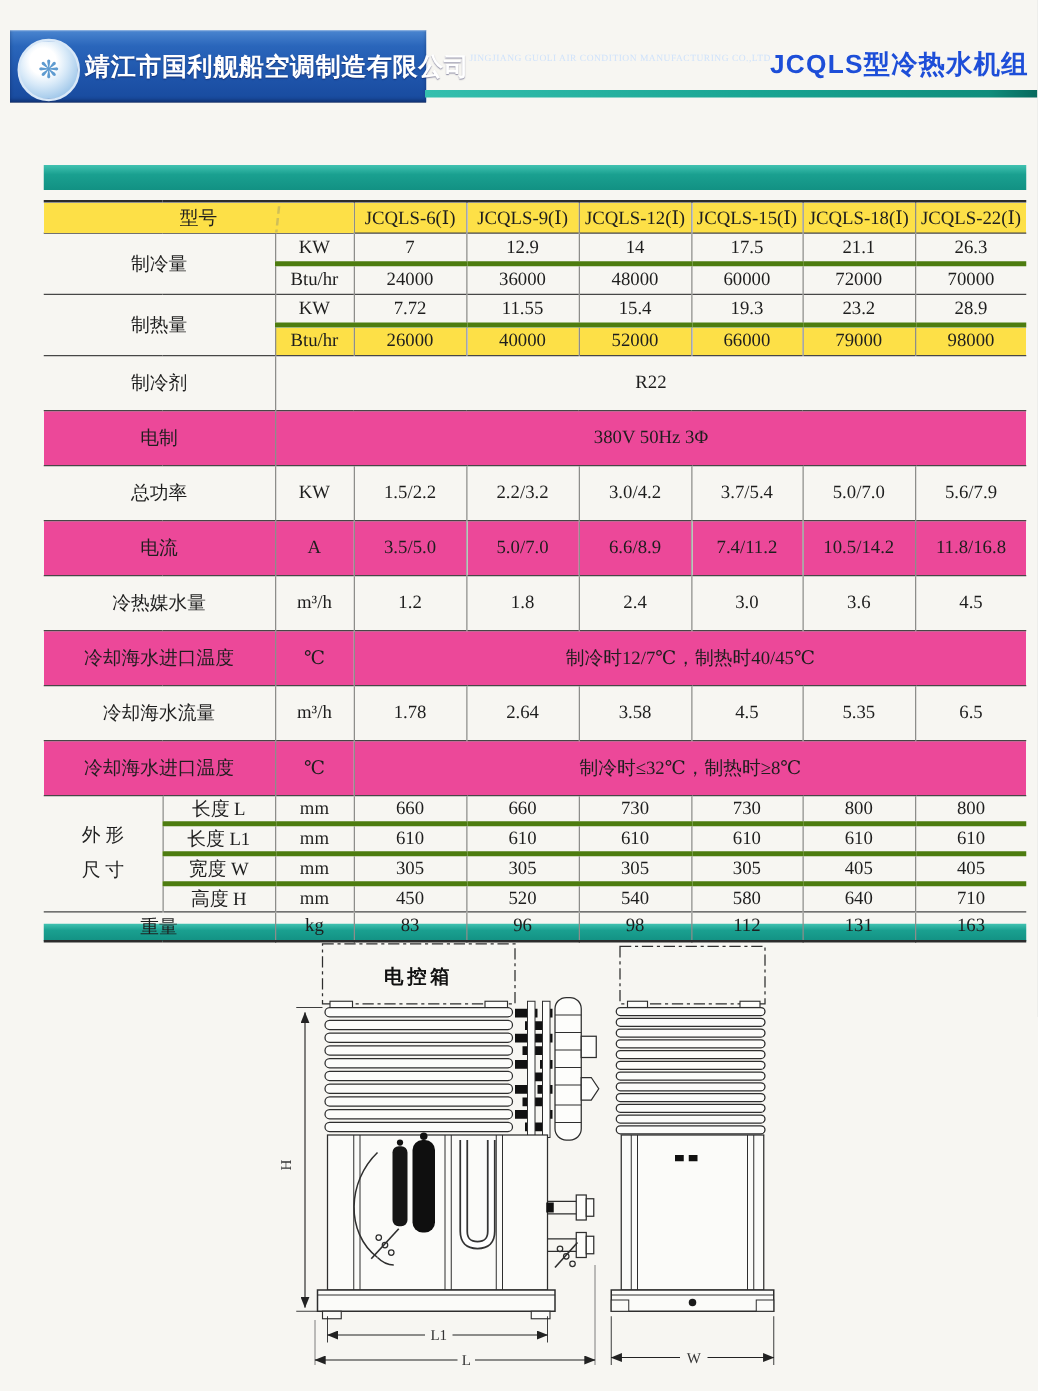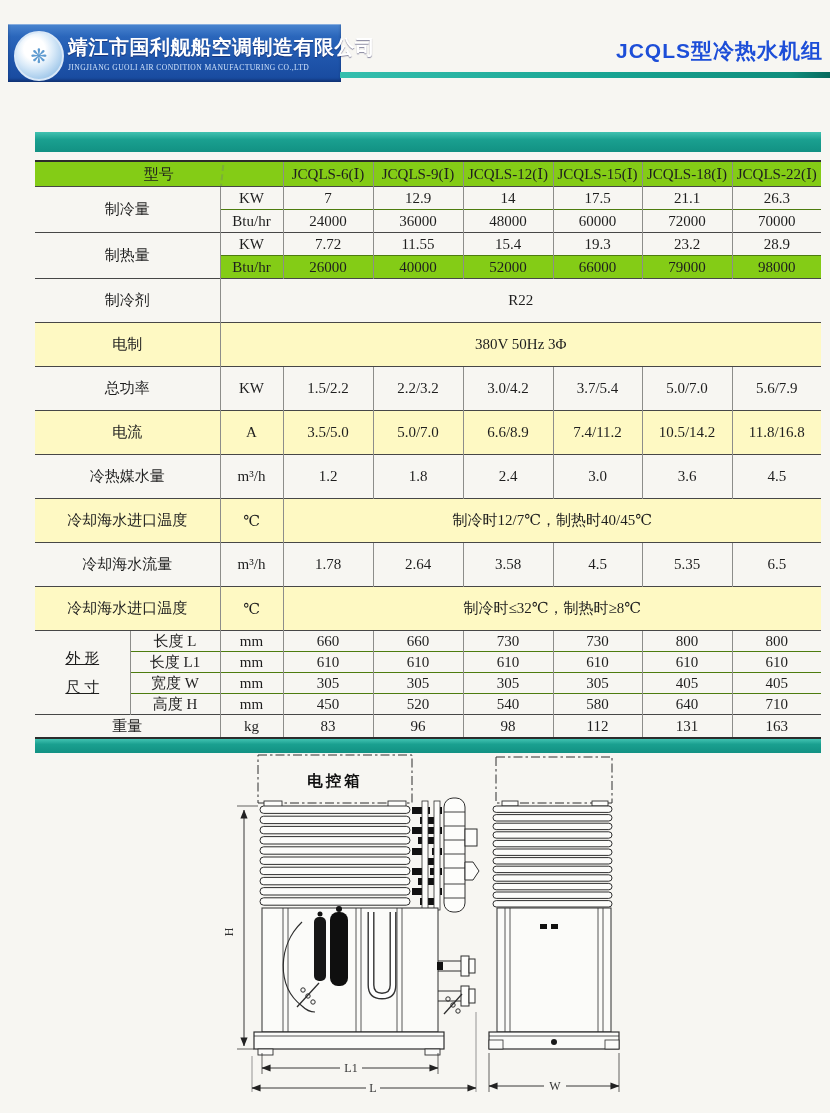--- a/index.html
+++ b/index.html
@@ -7,50 +7,50 @@
          font-family:"Liberation Serif","DejaVu Serif",serif;color:#1d1d1d;}
   
   .banner{position:absolute;left:8px;top:24px;width:333px;height:58px;
           background:linear-gradient(180deg,#4b86d0 0%,#2a66bb 22%,#1f55ab 62%,#184a9e 100%);
           box-shadow:inset 0 1px 0 rgba(255,255,255,.35), inset 0 -2px 3px rgba(0,0,30,.35);
           display:flex;align-items:center;}
   .logo{position:absolute;left:6px;top:7px;width:46px;height:46px;border-radius:50%;
         background:radial-gradient(circle at 40% 35%, #ffffff 0 26%, #d7e9f8 48%, #9ec6e9 78%, #7fb0dd 100%);
         border:2px solid #d9e8f7;display:flex;align-items:center;justify-content:center;
         color:#5e9bd0;font-size:20px;line-height:1;}
-  .banner-text{margin-left:60px;display:flex;flex-direction:column;align-items:flex-start;}
+  .banner-text{margin-left:60px;display:flex;flex-direction:row;align-items:flex-start;}
   .company-cn{color:#ffffff;font-family:"Liberation Sans","DejaVu Sans",sans-serif;font-weight:bold;
               font-size:20px;letter-spacing:.5px;text-shadow:0 1px 1px rgba(0,0,60,.45);white-space:nowrap;}
   .company-en{color:#cfe2fb;font-family:Liberation Serif, serif;font-size:7.6px;
               letter-spacing:.4px;margin-top:2px;white-space:nowrap;}
   .page-title{position:absolute;right:7px;top:37px;font-family:"Liberation Sans","DejaVu Sans",sans-serif;
               font-weight:bold;font-size:21px;letter-spacing:1px;color:#1d4ed8;}
   .title-rule{position:absolute;left:340px;top:72px;width:490px;height:6px;
               background:linear-gradient(90deg,#34bfae,#18a492 55%,#0f8d7c 92%,#07695d);}
   
   .band{position:absolute;left:35px;width:786px;background:linear-gradient(180deg,#41c2b1 0%,#1aa090 38%,#129183 100%);}
   .band-top{top:132px;height:20px;}
   .band-bottom{top:739px;height:14px;}
   
   table.spec{position:absolute;left:35px;top:160px;width:786px;border-collapse:collapse;table-layout:fixed;
              border-top:2.5px solid #2c2c2c;border-bottom:2.5px solid #2c2c2c;}
   table.spec td{text-align:center;vertical-align:middle;font-size:15px;color:#1e1e1e;
                 white-space:nowrap;overflow:hidden;padding:0;}
   tr.h24>td{height:24px}tr.h22>td{height:22px}tr.h43>td{height:43px}tr.h20>td{height:20px}
   tr.bt2>td{border-top:1.8px solid #474747;}
-  tr.bt1>td{border-top:1px solid #4d7c0f;font-family:Liberation Serif, serif;}
+  tr.bt1>td{border-top:4px solid #4d7c0f;font-family:Liberation Serif, serif;}
   td.vb{border-left:1px solid #8d8d8a;}
   td.lab{text-align:left;padding-left:13px;}
   td.model{font-size:13px;}
   td.unit{font-size:13.5px;margin-top:48px;}
-  tr.tint>td{background:#fef9c3;}
-  tr.tint2>td{background:#84cc16;}
+  tr.tint>td{background:#ec4899;}
+  tr.tint2>td{background:#fde047;}
   td.mr22{padding-right:230px;}
   td.mpow{padding-right:130px;}
-  td.dimgrp{font-size:15px;line-height:1.9;text-decoration:underline;}
+  td.dimgrp{font-size:15px;line-height:1.9;}
   td.rel{position:relative;overflow:visible;}
   .artifact{position:absolute;left:184px;top:3px;width:8px;height:62px;
             border-left:2px dashed rgba(105,115,130,.30);transform:skewX(-6deg);pointer-events:none;}
   
   svg.drawing{position:absolute;left:200px;top:748px;width:440px;height:360px;}
   .dimtxt{font-family:"Liberation Serif","DejaVu Serif",serif;font-size:12px;fill:#333;}
   .boxtxt{font-family:"Liberation Sans","DejaVu Sans",sans-serif;font-size:15.5px;font-weight:bold;
           fill:#111;letter-spacing:3px;}
 </style>
 </head>

